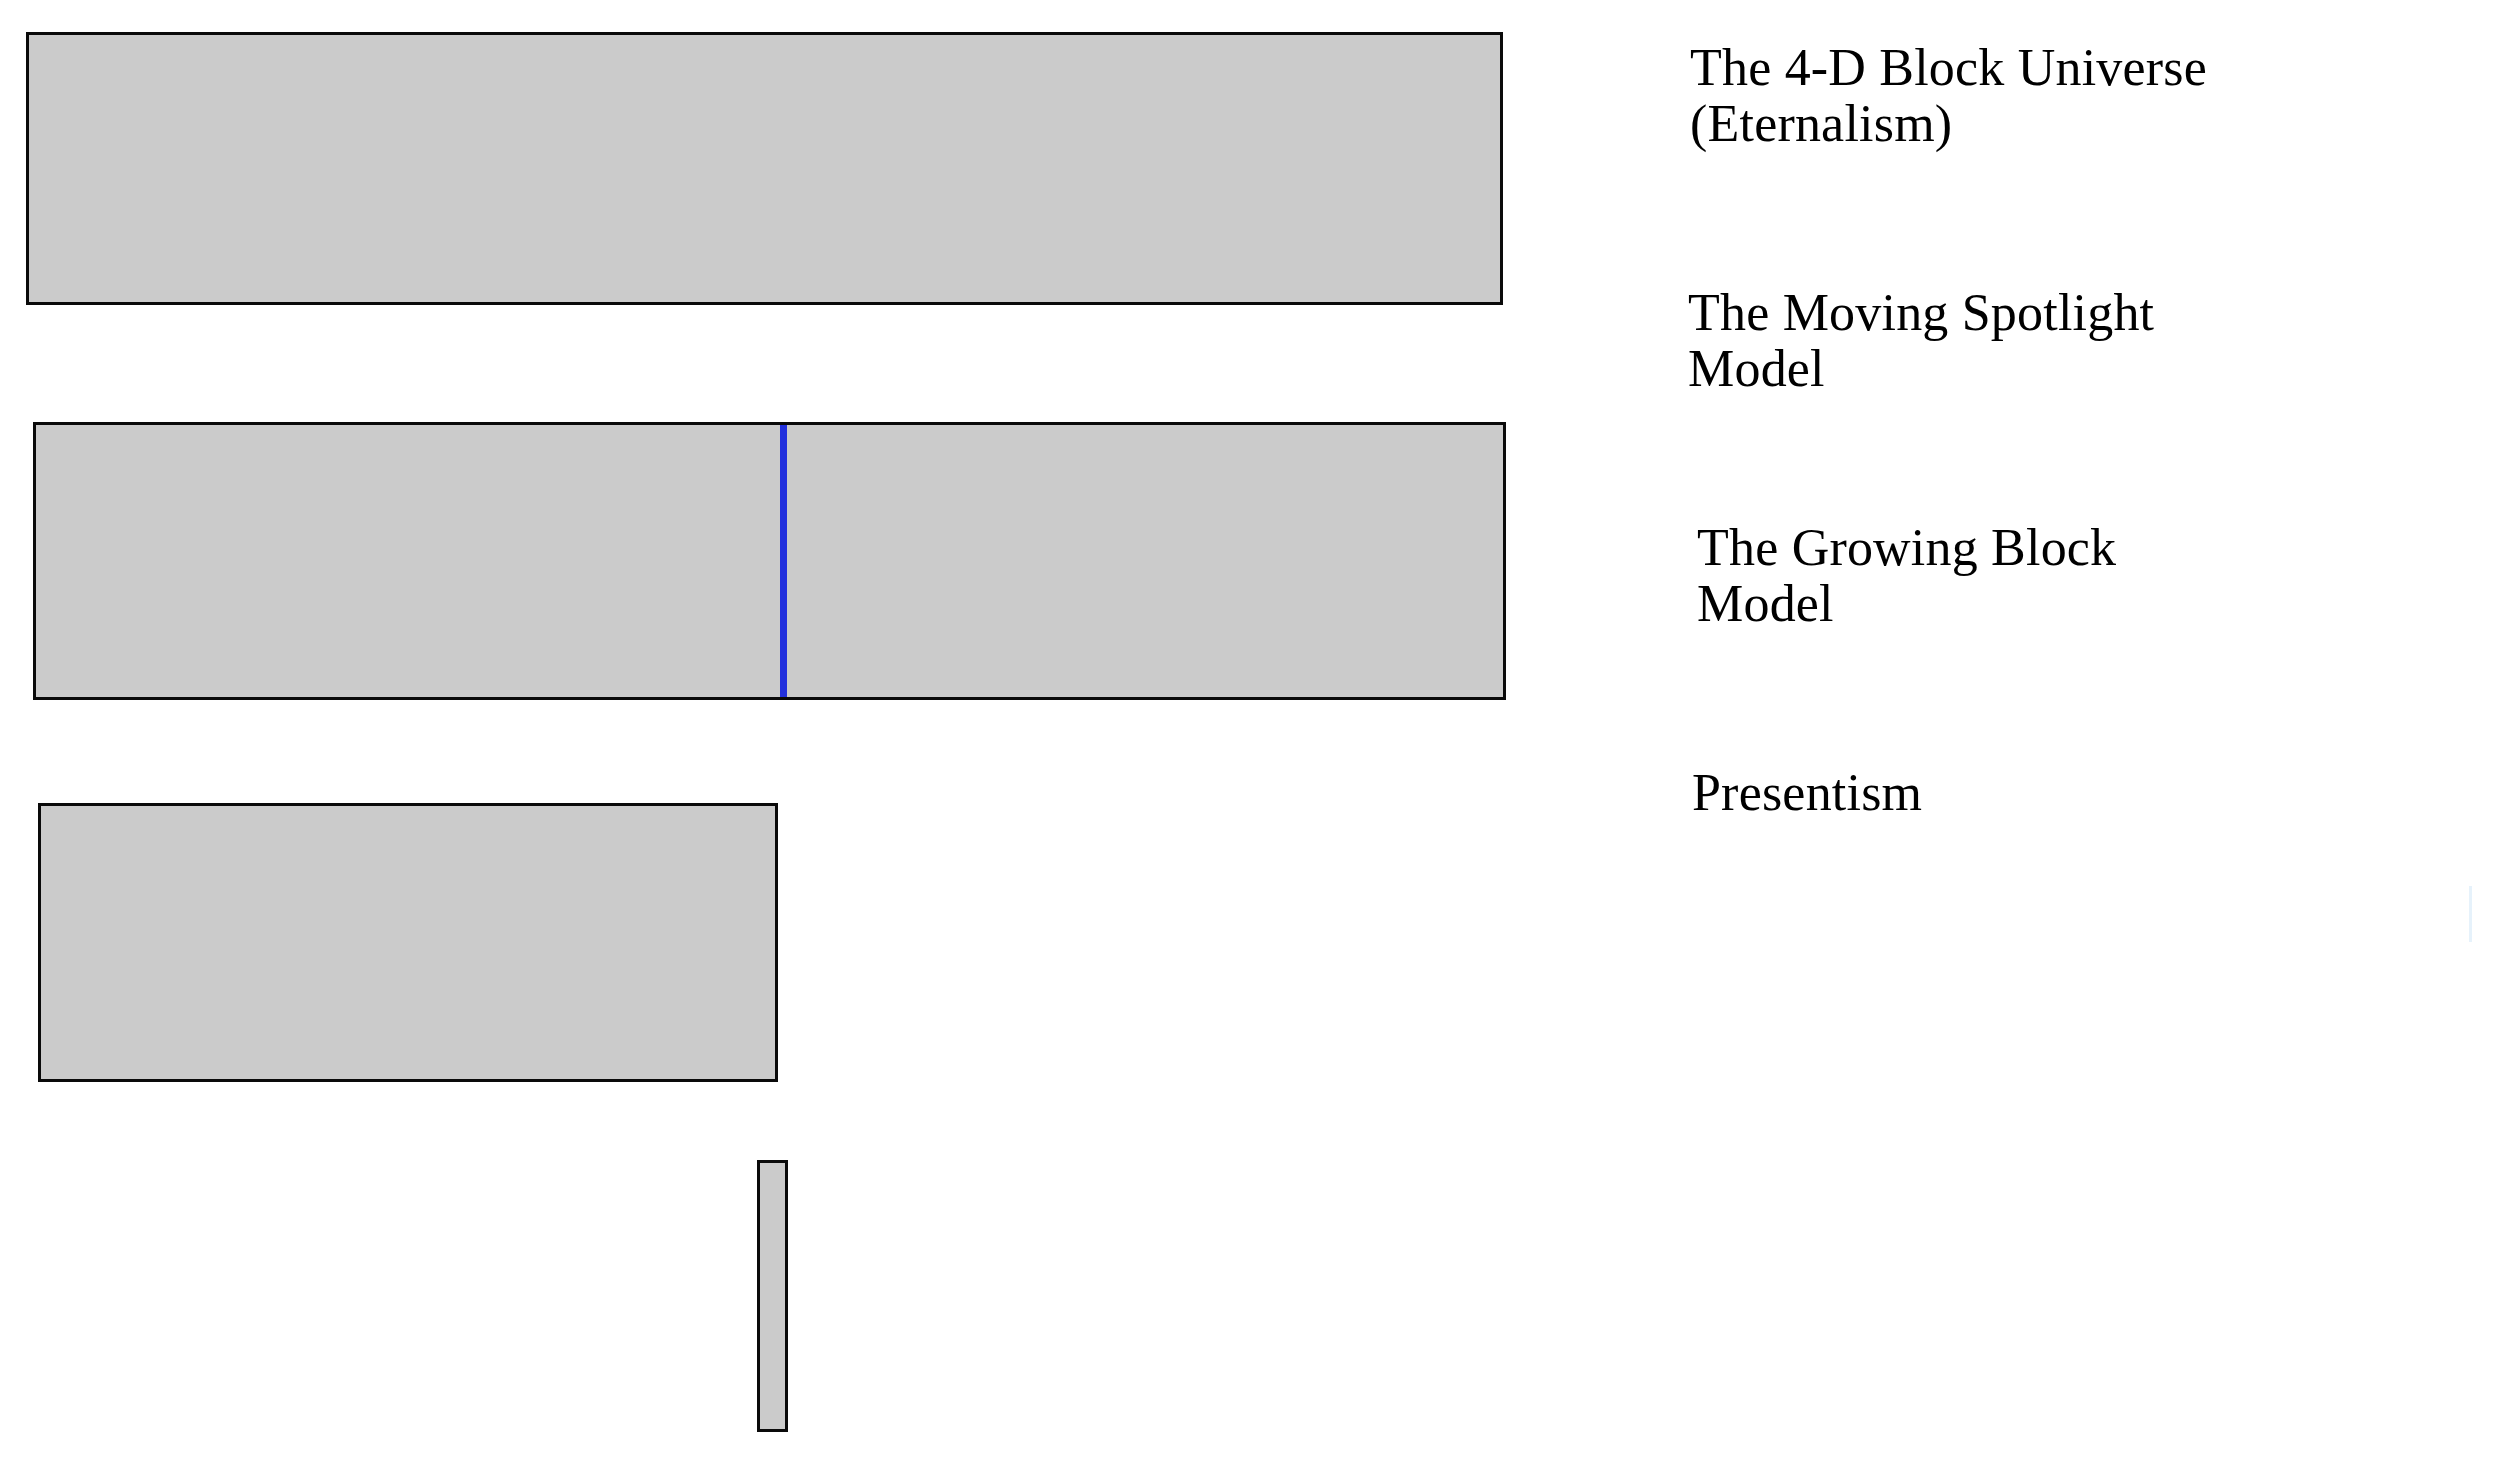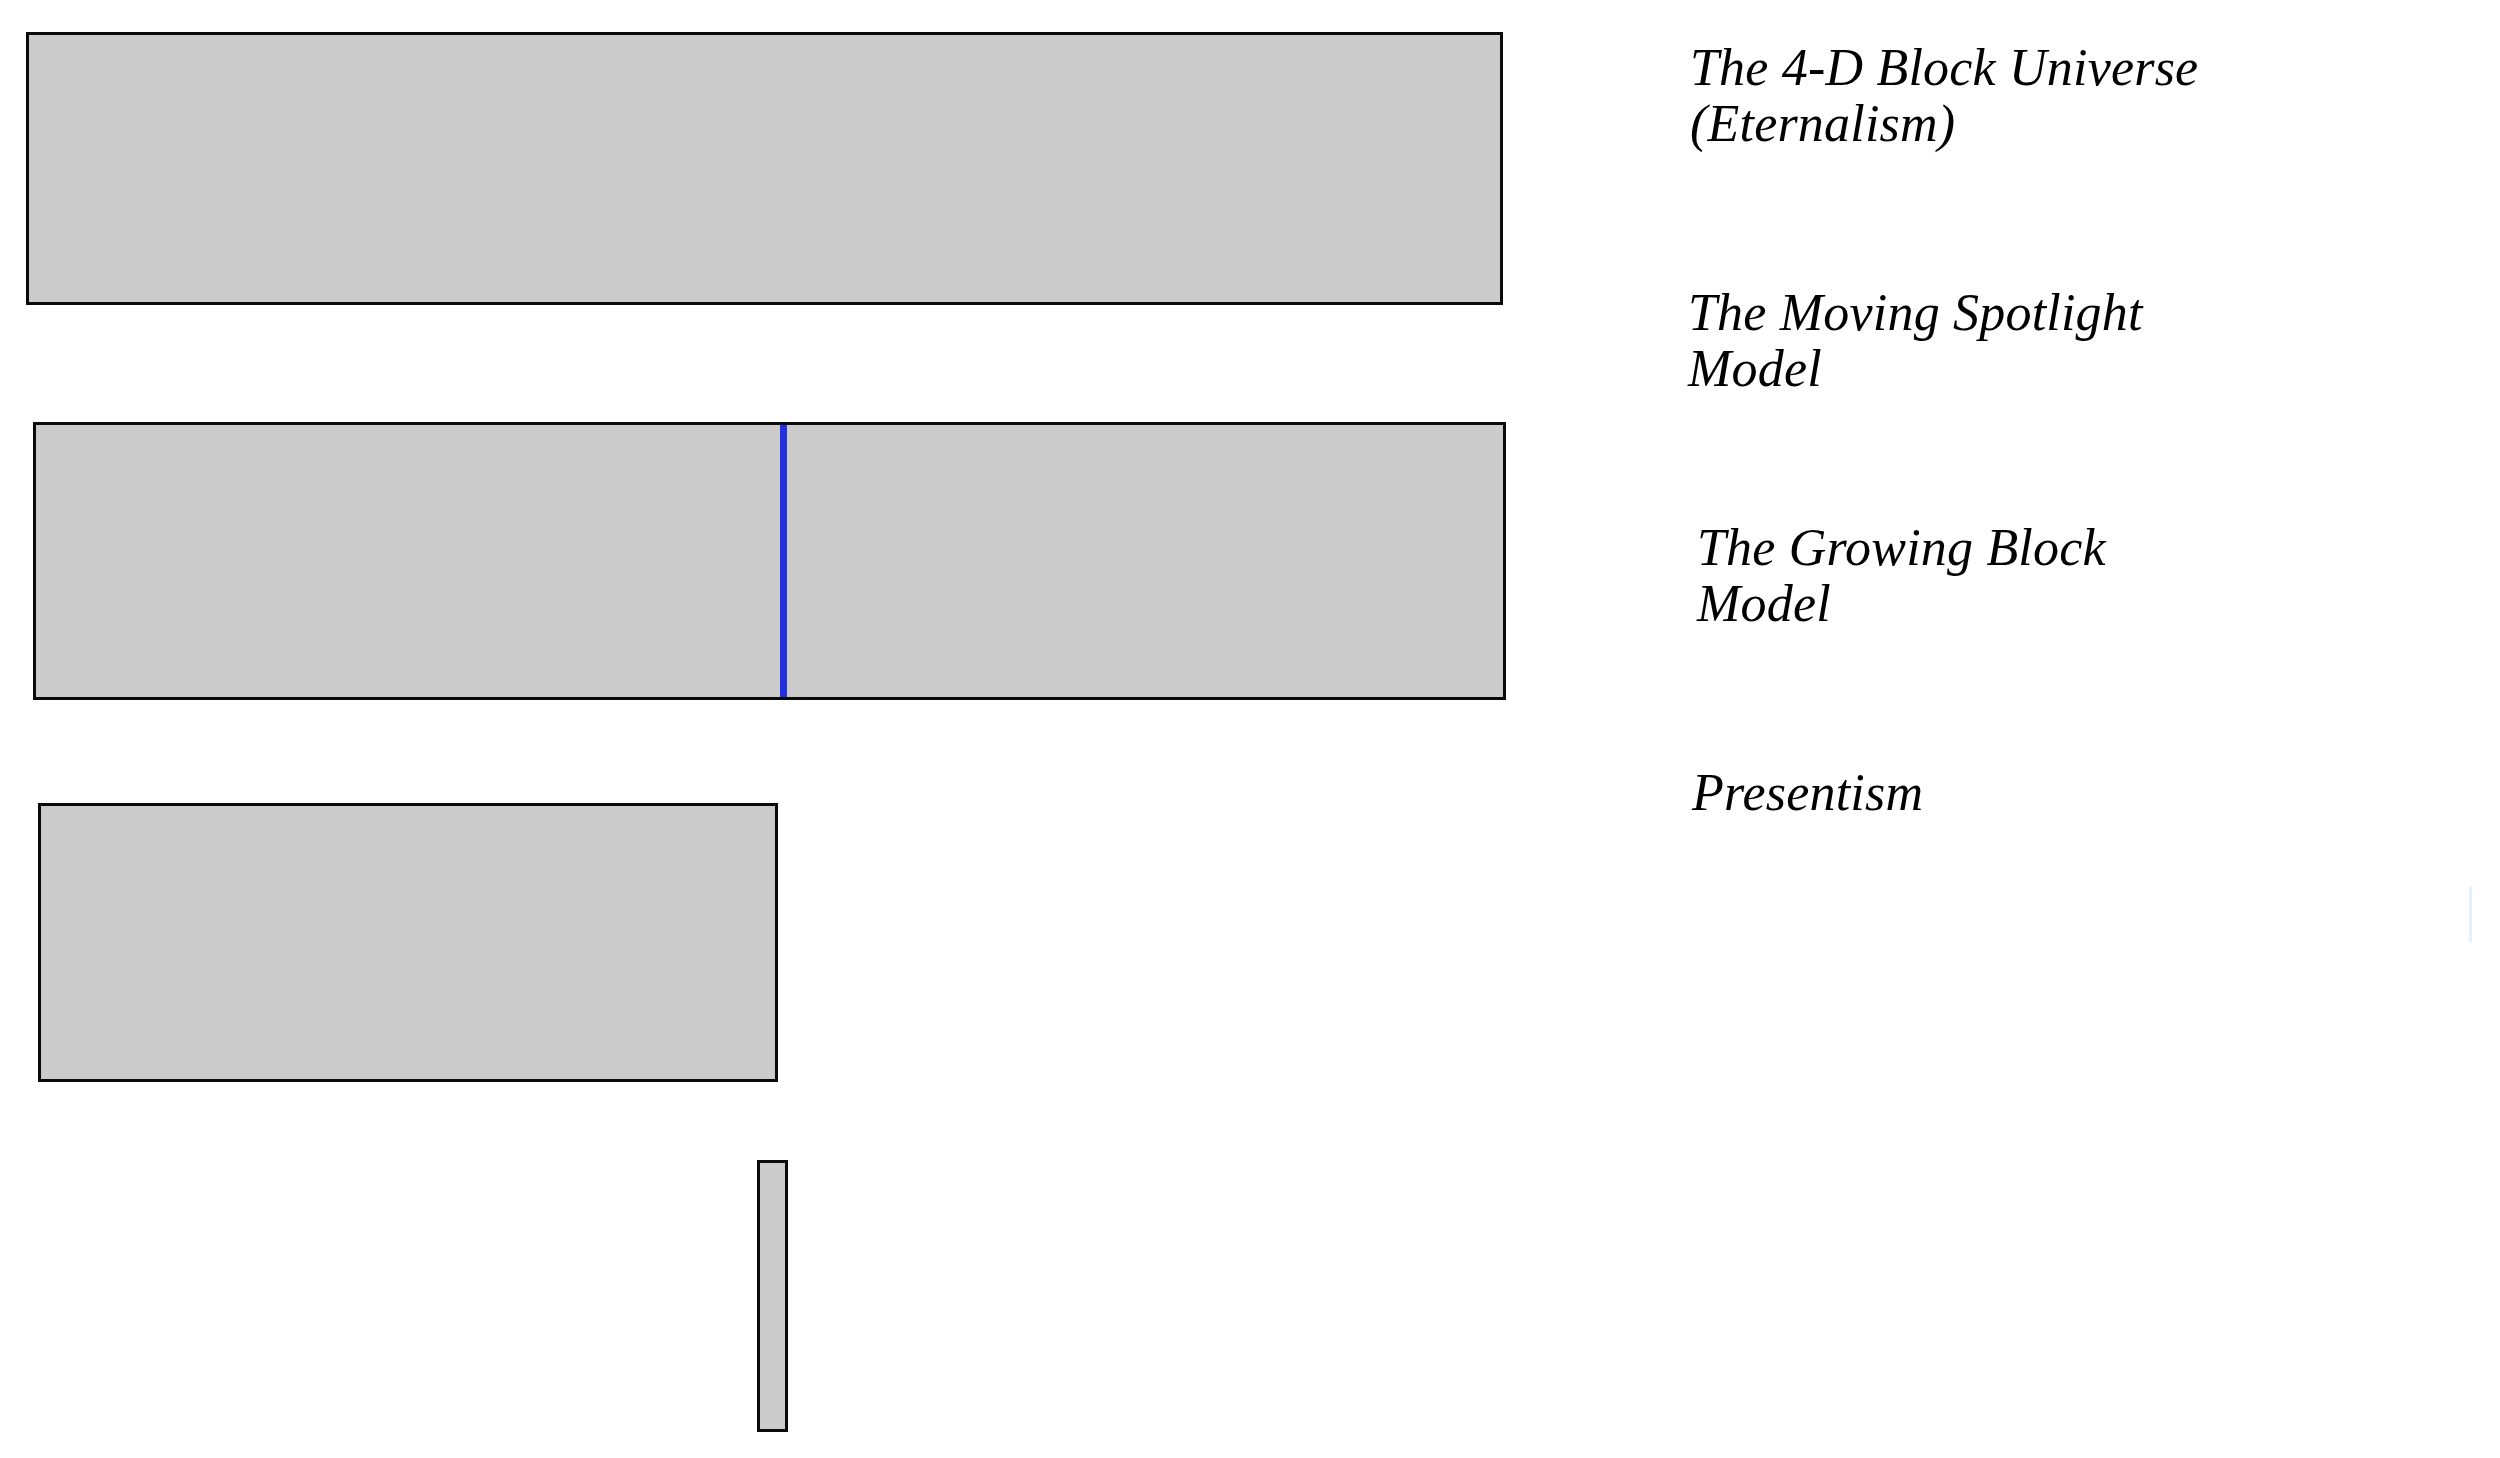--- a/index.html
+++ b/index.html
@@ -47,21 +47,20 @@
     background: #2230dd;
   }
 
   
   #label-area {
     position: absolute;
     left: 1600px;
     top: 0;
     width: 900px;
     height: 1458px;
-    font-style: italic;
   }
 
   .label {
     position: absolute;
     color: #000000;
     font-family: "Liberation Serif", "DejaVu Serif", serif;
     font-size: 52px;
     line-height: 56px;
     font-weight: 400;
     letter-spacing: 0.2px;

